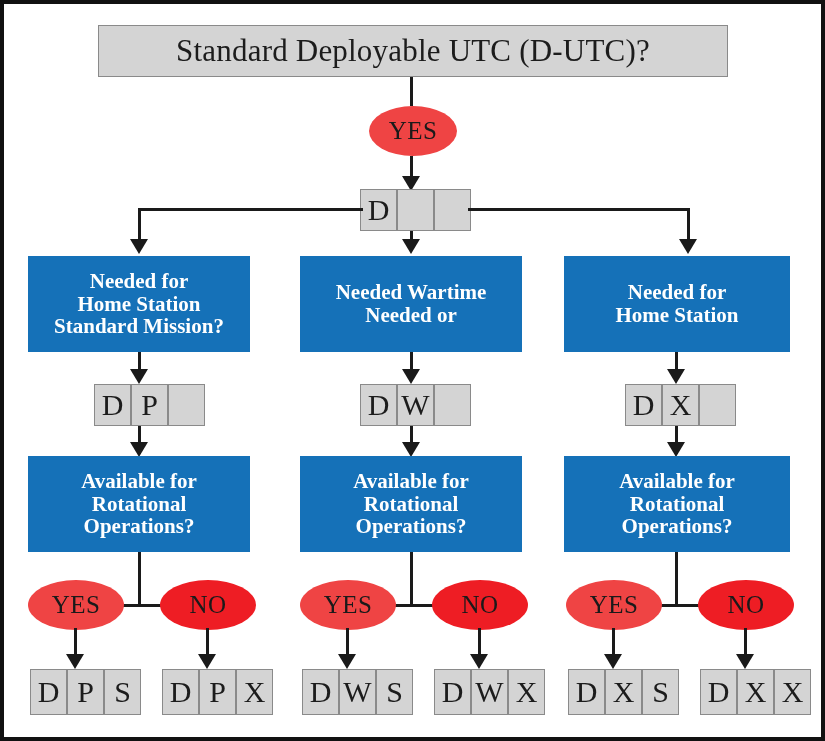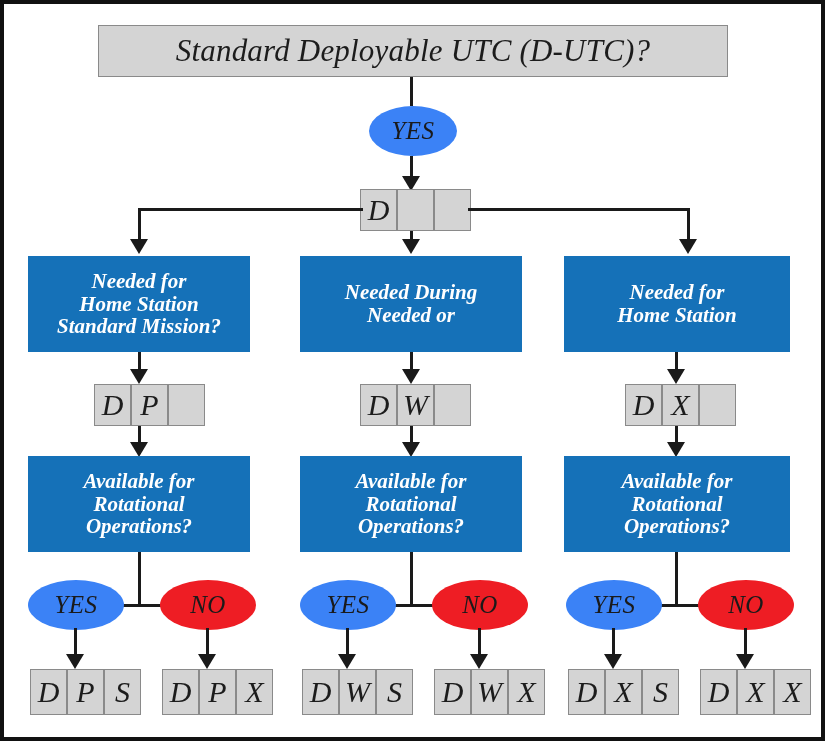--- a/index.html
+++ b/index.html
@@ -1,20 +1,20 @@
 <!DOCTYPE html>
 <html><head>
 <meta charset="utf-8">
 <style>
   html,body{margin:0;padding:0;background:#ffffff;}
   body{width:825px;height:741px;overflow:hidden;
        font-family:"Liberation Serif","DejaVu Serif",serif;}
 
   #frame{position:relative;width:825px;height:741px;box-sizing:border-box;
-         border:4px solid #111111;background:#ffffff;font-style:italic;}
+         border:4px solid #111111;background:#ffffff;}
 
   #canvas{position:absolute;left:0;top:0;width:817px;height:733px;}
 
   
   .node{position:absolute;box-sizing:border-box;}
 
   .title-box{
     background:#d4d4d4;
     border:1px solid #8a8a8a;
     display:flex;align-items:center;justify-content:center;
@@ -35,21 +35,21 @@
   }
   .blue-box span{display:block;}
 
   .ellipse{
     border-radius:50%;
     display:flex;align-items:center;justify-content:center;
     color:#1a1a1a;
     font-size:25px;
     letter-spacing:.5px;
   }
-  .ellipse.yes{background:#3b82f6;}
+  .ellipse.yes{background:#ef4444;}
   .ellipse.no{background:#ee1d24;}
 
   
   .code-box{display:flex;}
   .cell{
     box-sizing:border-box;
     background:#d4d4d4;
     border:1px solid #8a8a8a;
     display:flex;align-items:center;justify-content:center;
     color:#1c1c1c;
@@ -140,21 +140,21 @@
       <div class="cell" style="width:37px;height:46px;">S</div>
     </div>
 
     <div class="node code-box" style="left:158px;top:665px;">
       <div class="cell" style="width:37px;height:46px;">D</div>
       <div class="cell" style="width:37px;height:46px;">P</div>
       <div class="cell" style="width:37px;height:46px;">X</div>
     </div>
 
     <div class="node blue-box" style="left:296px;top:252px;width:222px;height:96px;">
-      <span>Needed During</span>
+      <span>Needed Wartime</span>
       <span>Needed or</span>
     </div>
 
     <div class="ln v" style="left:406px;top:348px;height:28px;"></div>
     <div class="arrow" style="left:398px;top:365px;"></div>
 
     <div class="node code-box" style="left:356px;top:380px;">
       <div class="cell" style="width:37px;height:42px;">D</div>
       <div class="cell" style="width:37px;height:42px;">W</div>
       <div class="cell" style="width:37px;height:42px;"></div>

